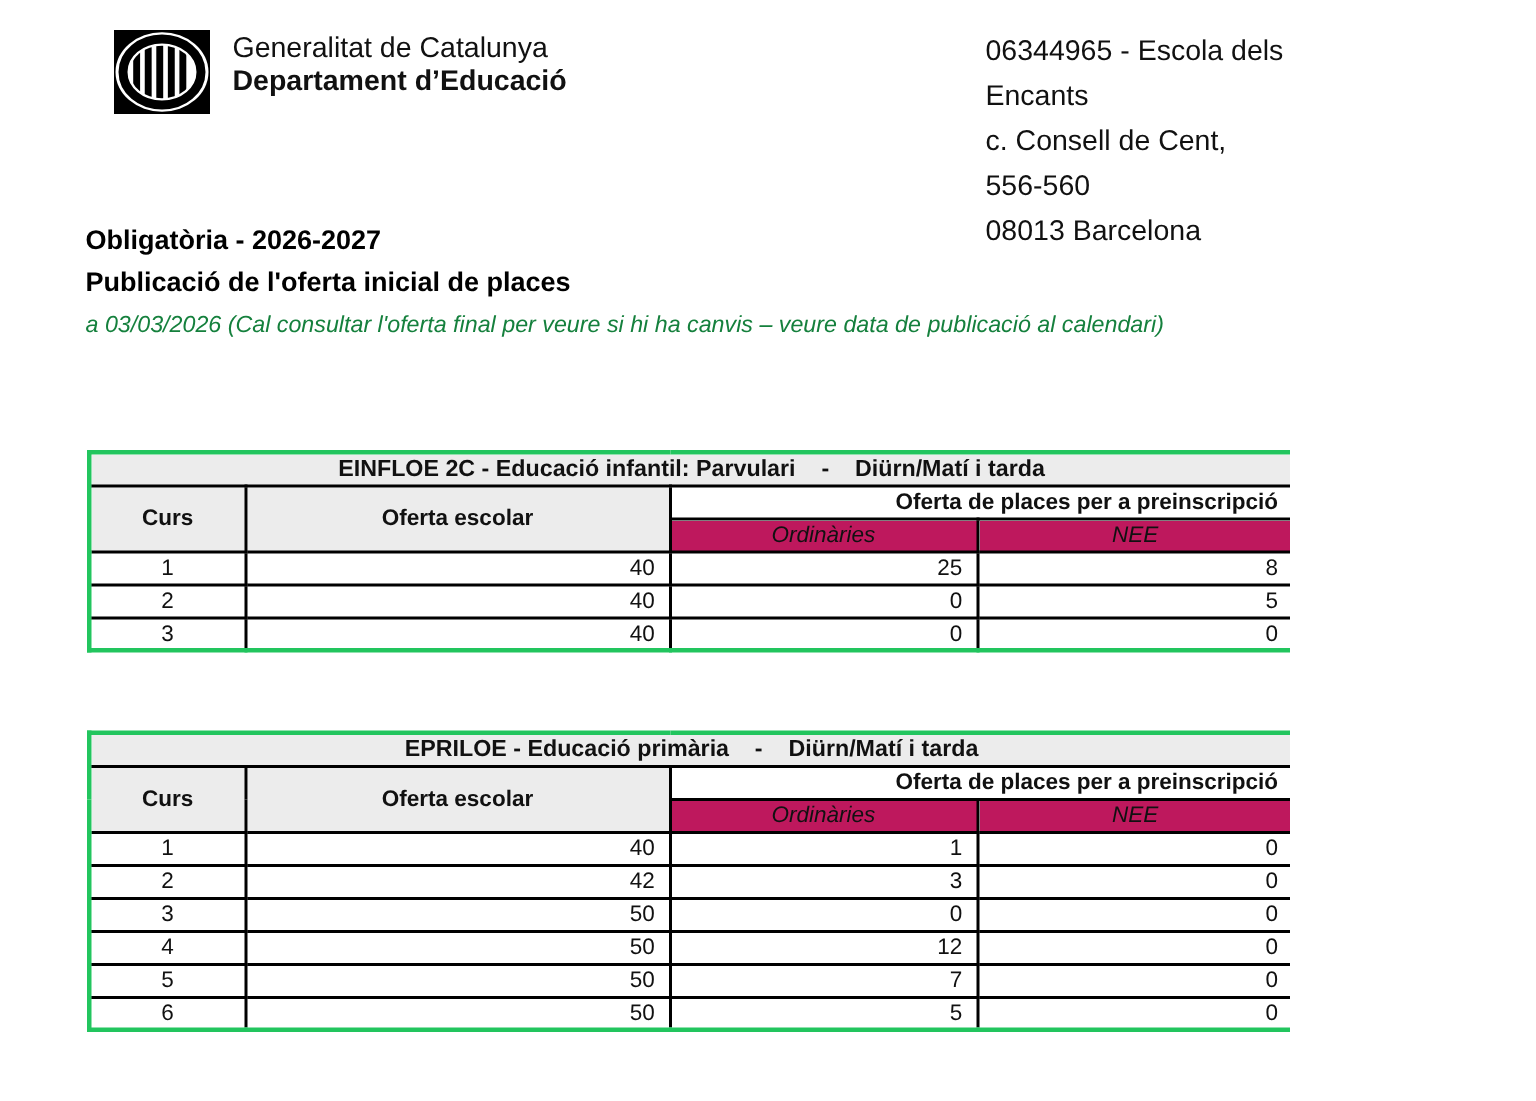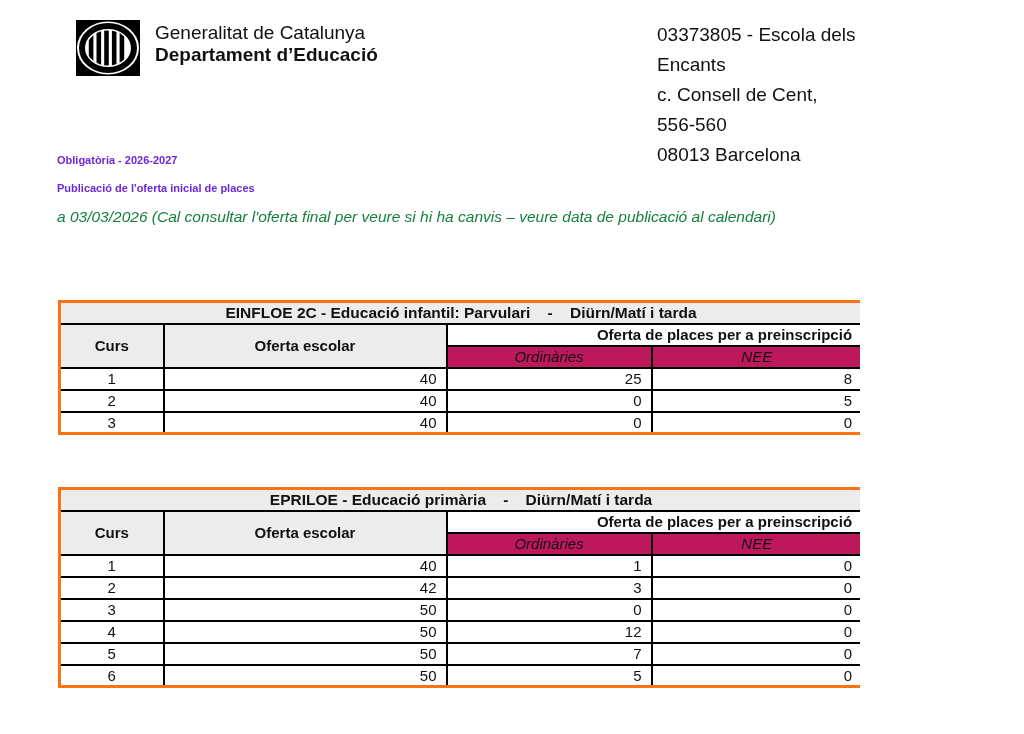--- a/index.html
+++ b/index.html
@@ -15,34 +15,34 @@
 
   
   .logo { position:absolute; left:75px; top:19px; width:66px; height:70px; }
   .org  { position:absolute; left:155px; top:22px; }
   .org-line1 { font-size:19px; line-height:22px; color:#111; }
   .org-line2, .org-line3 { font-size:19px; line-height:22px; font-weight:bold; color:#111; }
   .school { position:absolute; left:657px; top:20px; font-size:19px; line-height:30px; color:#111; }
 
   
   .titles { position:absolute; left:57px; top:146px; }
-  .title-main { font-size:11px; font-weight:bold; line-height:28px; color:#6d28d9; }
+  .title-main { font-size:18px; font-weight:bold; line-height:28px; color:#000000; }
   .title-note { font-size:15.5px; font-style:italic; line-height:27px; color:#15803d; margin-top:1px; }
 
   
   .tblwrap1 { position:absolute; left:58px; top:300px; }
   .tblwrap2 { position:absolute; left:58px; top:487px; }
   table.offer {
     border-collapse:collapse;
     table-layout:fixed;
     width:803px;
     font-size:15px;
     color:#111;
   }
-  table.offer { border:3px solid #f97316; }
+  table.offer { border:3px solid #22c55e; }
   table.offer th, table.offer td { border:2px solid #000; padding:0 9px; height:22px; overflow:hidden; }
 
   th.t-title {
     background:#ececec; font-weight:bold; text-align:center;
     height:29px; font-size:15.5px; border-bottom-width:3px; white-space:pre;
   }
   th.h-curs, th.h-oferta {
     background:#ececec; font-weight:bold; text-align:center;
     border-bottom-width:3px;
   }
@@ -82,21 +82,21 @@
       </g>
     </svg>
   </div>
 
   <div class="org">
     <div class="org-line1">Generalitat de Catalunya</div>
     <div class="org-line2">Departament d’Educació</div>
   </div>
 
   <div class="school">
-    <div>03373805 - Escola dels Encants</div>
+    <div>06344965 - Escola dels Encants</div>
     <div>c. Consell de Cent, 556-560</div>
     <div>08013 Barcelona</div>
   </div>
 
   <div class="titles">
     <div class="title-main">Obligatòria - 2026-2027</div>
     <div class="title-main">Publicació de l'oferta inicial de places</div>
     <div class="title-note">a 03/03/2026 (Cal consultar l'oferta final per veure si hi ha canvis – veure data de publicació al calendari)</div>
   </div>
 

